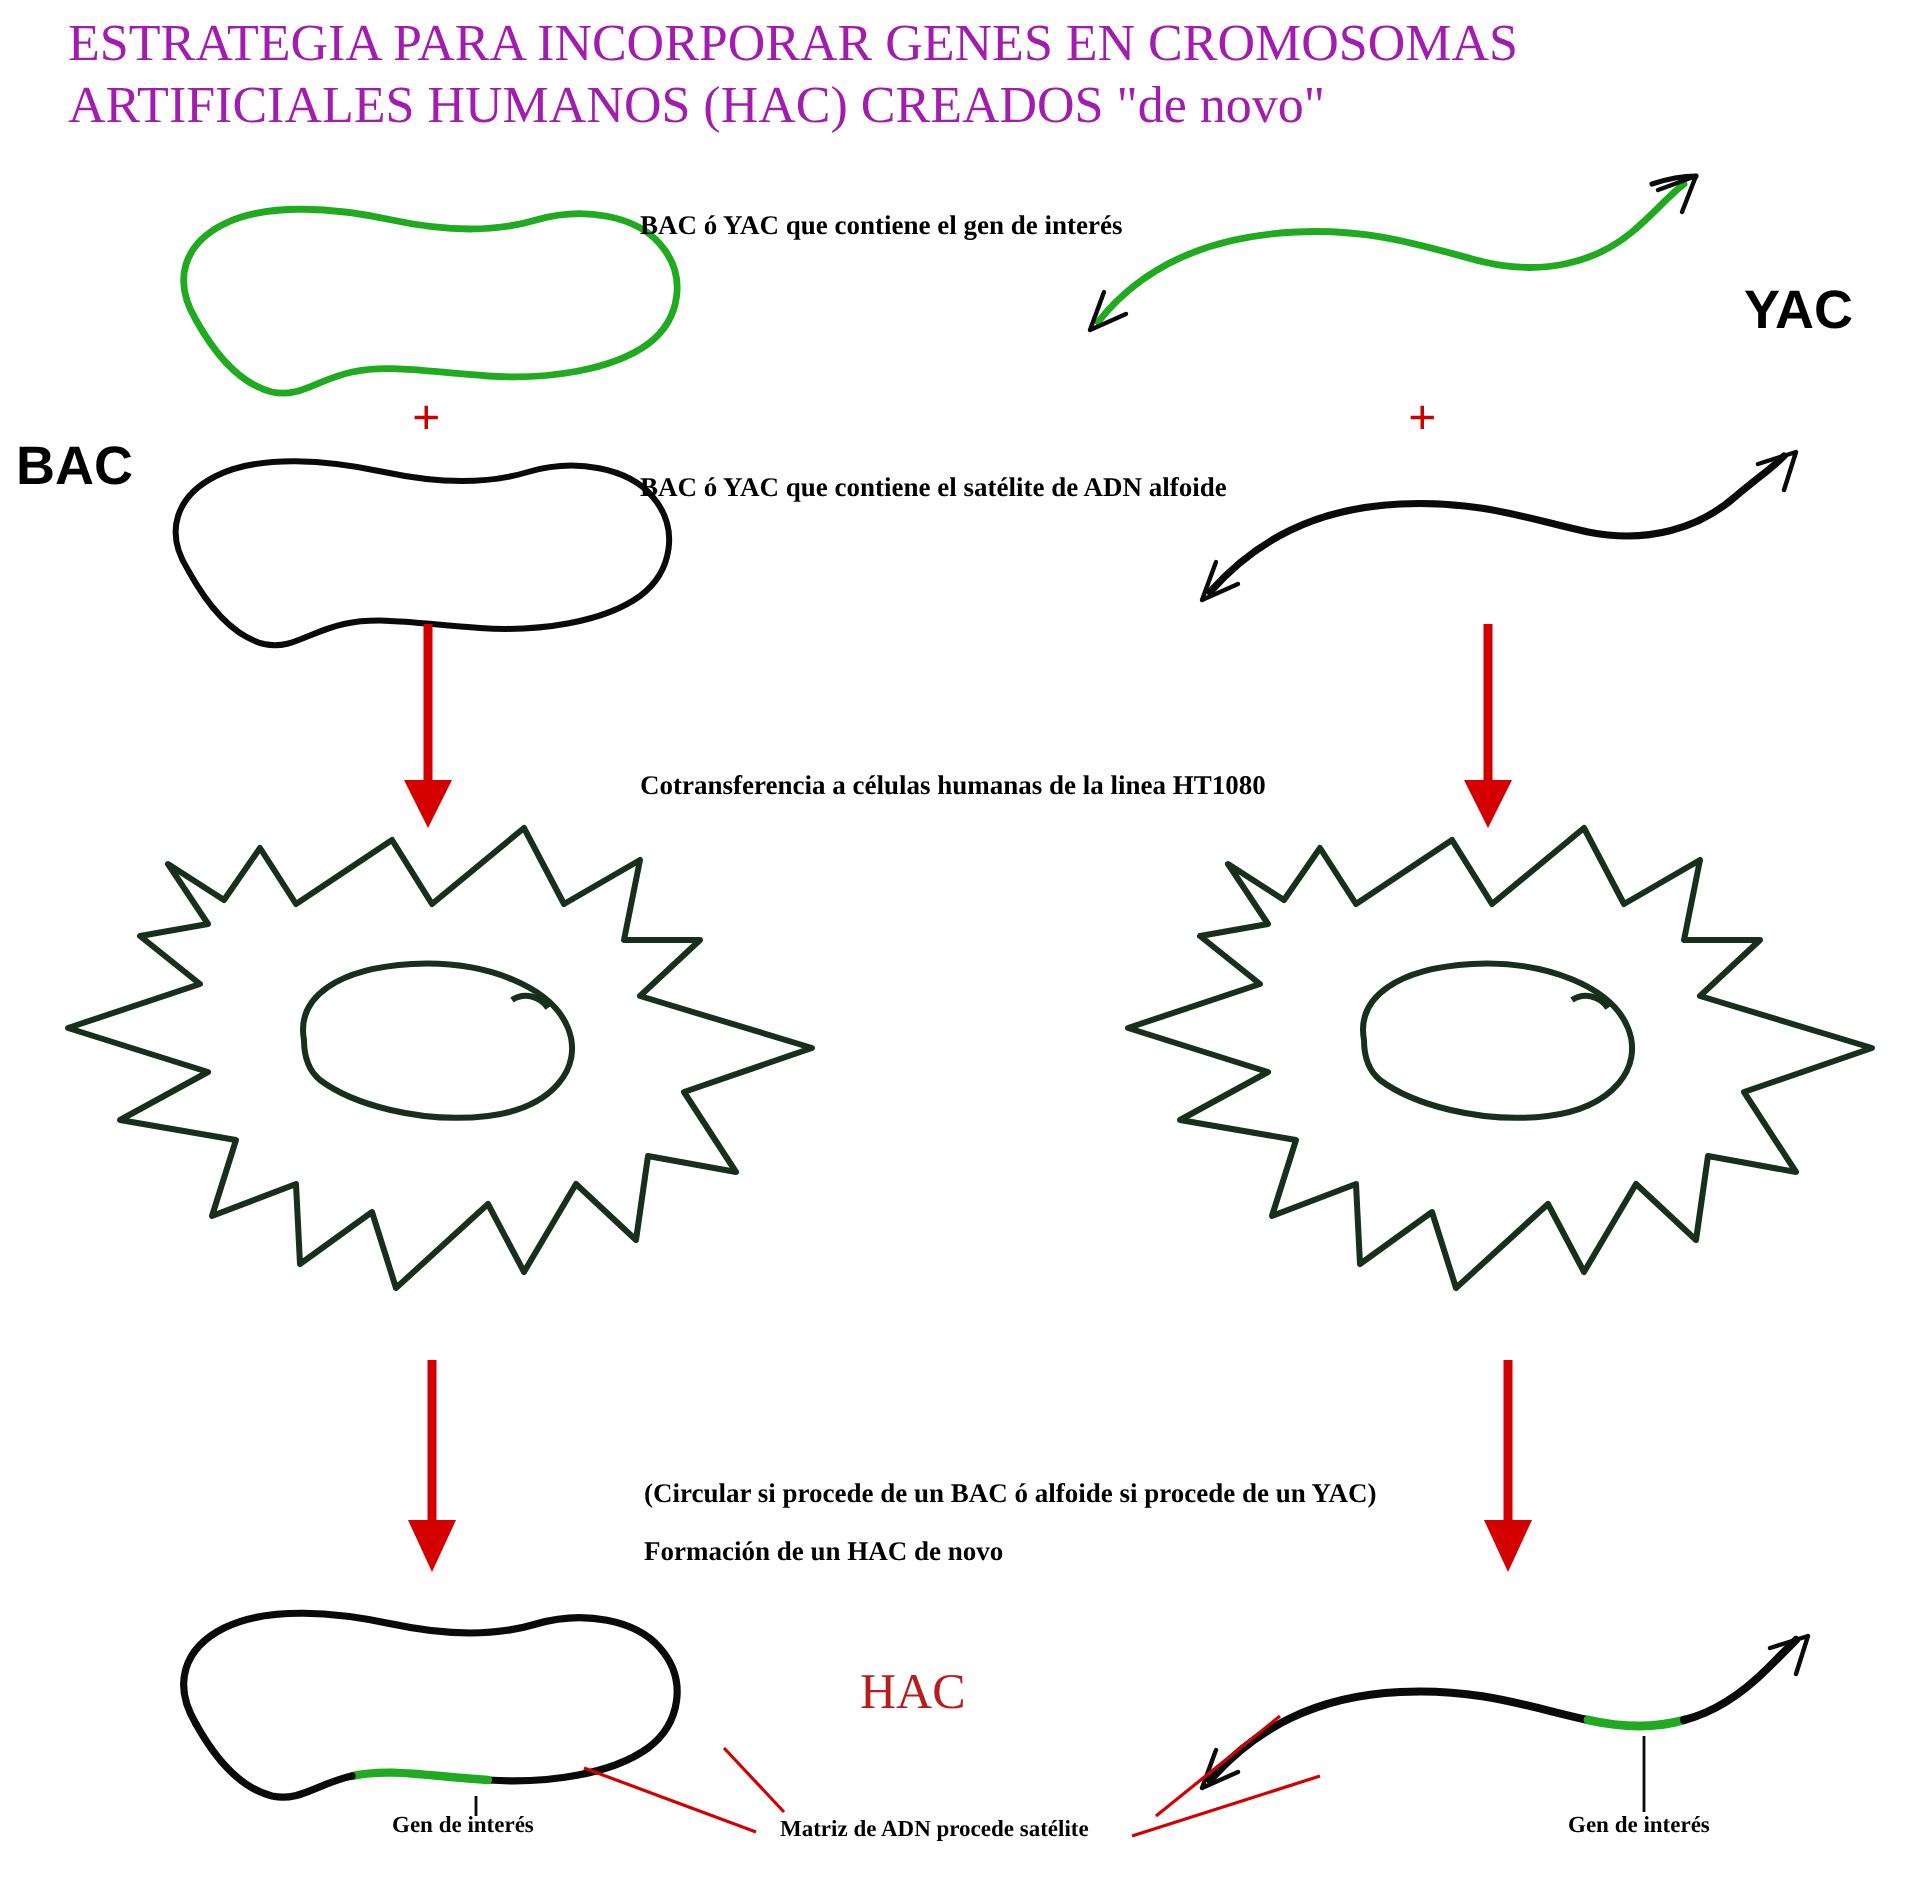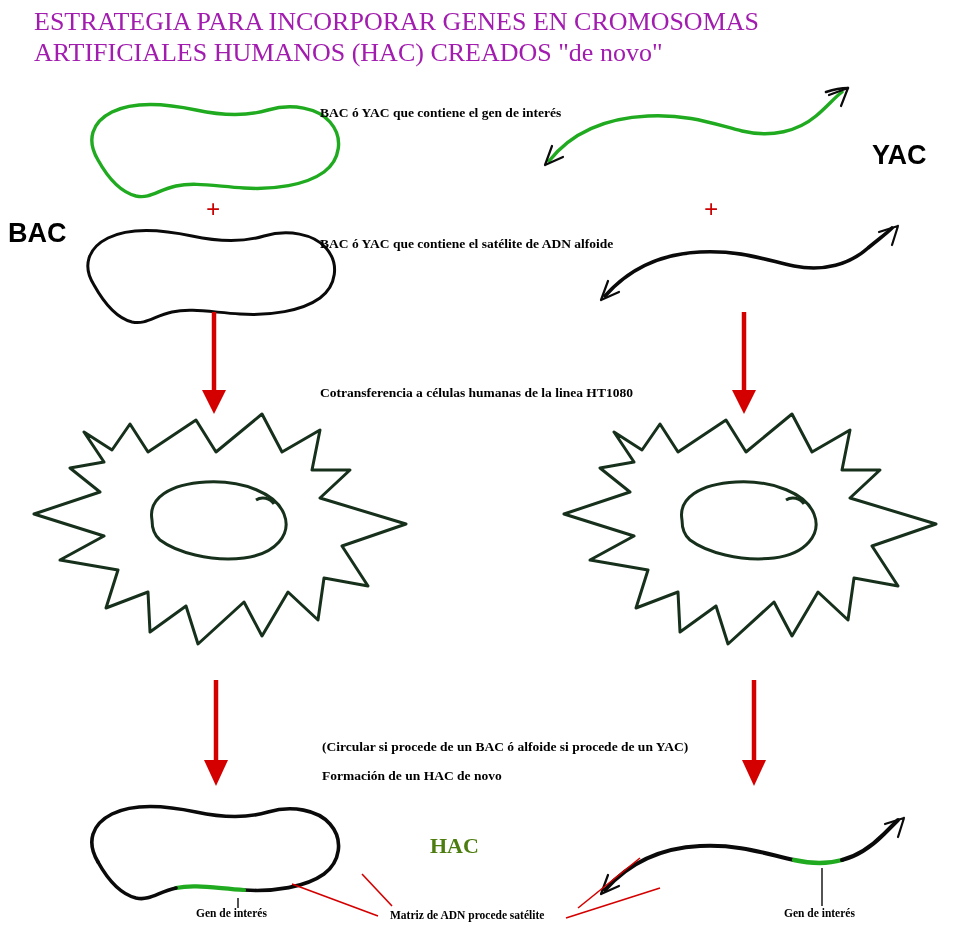--- a/index.html
+++ b/index.html
@@ -30,23 +30,23 @@
   .big-label {
     position: absolute;
     font-family: Liberation Sans, sans-serif;
     font-weight: bold;
     font-size: 27px;
     color: #000000;
   }
   .mid-label {
     position: absolute;
     font-family: "Liberation Serif", serif;
-    font-weight: bold;
-    font-size: 22px;
-    color: #4d7c0f;
+    font-weight: normal;
+    font-size: 25px;
+    color: #b91c1c;
   }
   .caption {
     position: absolute;
     font-family: "Liberation Serif", serif;
     font-weight: bold;
     font-size: 13.5px;
     line-height: 19px;
     color: #000000;
     white-space: pre-line;
   }

